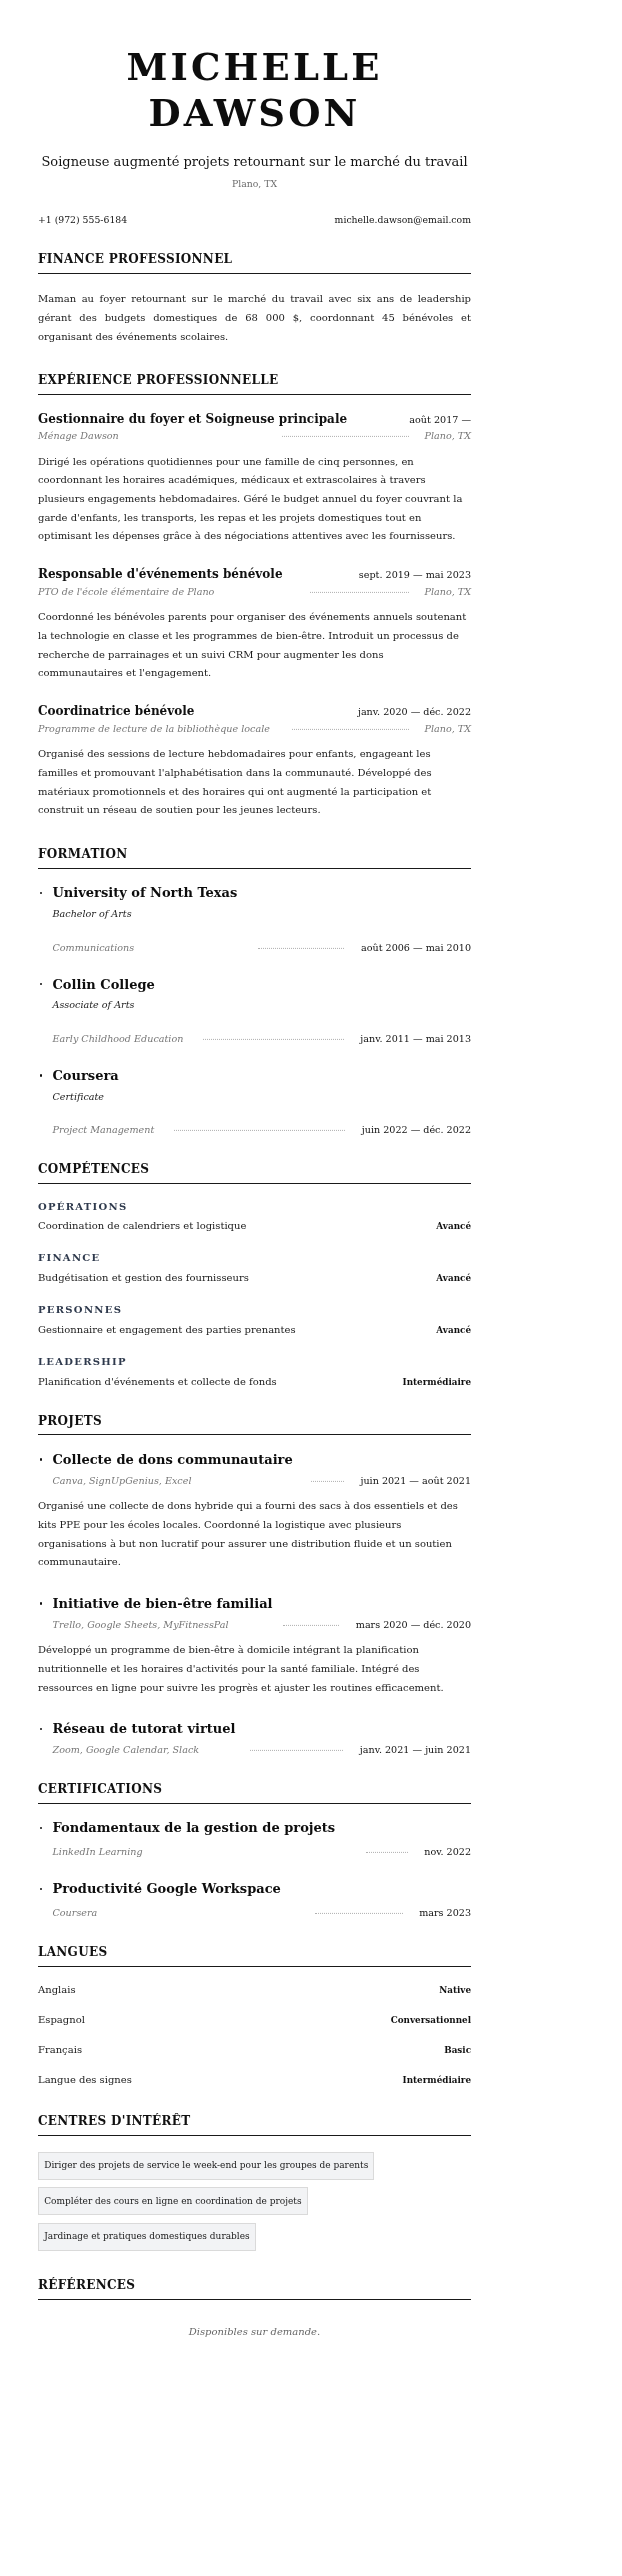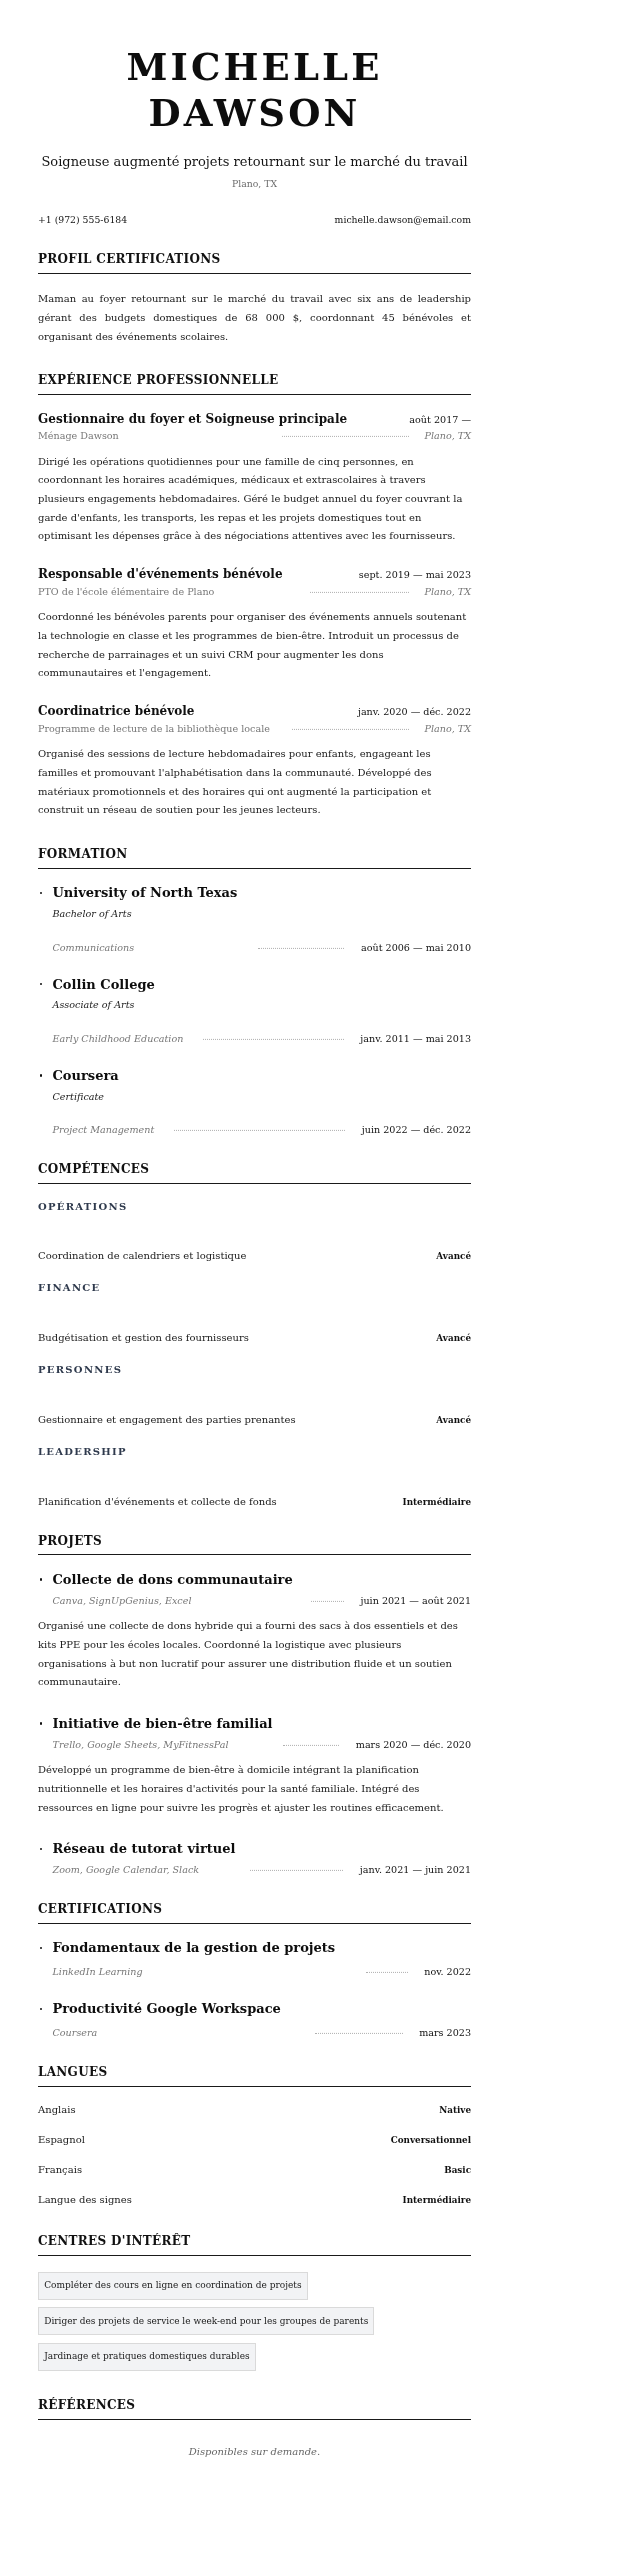--- a/index.html
+++ b/index.html
@@ -39,21 +39,21 @@
   }
 
   
   .job { margin-bottom: 20px; }
   .job:last-child { margin-bottom: 0; }
   .row { display: flex; align-items: baseline; }
   .job-title { font-size: 12px; font-weight: bold; line-height: 16.6px; color: #111; }
   .spacer { flex: 1; }
   .dates { font-size: 9.6px; color: #111; white-space: nowrap; }
   .sub-row { display: flex; align-items: baseline; margin-top: 3.1px; }
-  .org { font-size: 9.6px; color: #777; white-space: nowrap; }
+  .org { font-size: 9.6px; font-style: italic; color: #777; white-space: nowrap; }
   .leader {
     flex: 1; border-bottom: 0.5px dotted #b0b0b0; margin: 0 15.6px; transform: translateY(-2.1px);
     max-width: 127px; margin-left: auto;
   }
   .loc { font-size: 9.6px; font-style: italic; color: #777; white-space: nowrap; }
   .desc {
     font-size: 10px; line-height: 18.7px; color: #1a1a1a; margin-top: 11.4px;
   }
 
   
@@ -70,21 +70,21 @@
   .entry-leader { flex: 1; border-bottom: 0.5px dotted #b0b0b0; margin: 0 16.6px 0 20px; transform: translateY(-2.1px); }
   .entry-dates { font-size: 9.6px; white-space: nowrap; color: #111; }
 
   
   .skill-group { margin-bottom: 20px; }
   .skill-group:last-child { margin-bottom: 0; }
   .skill-cat {
     font-size: 10px; font-weight: bold; letter-spacing: 1.3px; color: #2f3a4d; line-height: 13.5px;
   }
   .skill-row { display: flex; justify-content: space-between; align-items: baseline; margin-top: 7.3px; }
-  .skill-name { font-size: 10px; color: #1a1a1a; margin-top: 30px; }
+  .skill-name { font-size: 10px; color: #1a1a1a; }
   .skill-level { font-size: 8.8px; font-weight: bold; color: #111; }
 
   
   .project { position: relative; padding-left: 0; margin-bottom: 23px; }
   .project:last-child { margin-bottom: 0; }
   .project-head { position: relative; padding-left: 14.5px; }
   .project .bullet { top: 7.3px; }
   .project-title { font-size: 13px; font-weight: bold; line-height: 17.6px; color: #0d0d0d; }
   .project-row { display: flex; align-items: baseline; margin-top: 6.2px; padding-left: 14.5px; }
   .tools { font-size: 9.6px; font-style: italic; color: #777; white-space: nowrap; }
@@ -119,21 +119,21 @@
     <div class="name">MICHELLE DAWSON</div>
     <div class="tagline">Soigneuse augmenté projets retournant sur le marché du travail</div>
     <div class="location">Plano, TX</div>
     <div class="contact">
       <span>+1 (972) 555-6184</span>
       <span>michelle.dawson@email.com</span>
     </div>
   </header>
 
   <section class="section" style="margin-top:25px">
-    <h2 class="section-title">PROFIL CERTIFICATIONS</h2>
+    <h2 class="section-title">FINANCE PROFESSIONNEL</h2>
     <div class="section-body">
       <p class="summary">Maman au foyer retournant sur le marché du travail avec six ans de leadership gérant des budgets domestiques de 68 000 $, coordonnant 45 bénévoles et organisant des événements scolaires.</p>
     </div>
   </section>
 
   <section class="section">
     <h2 class="section-title">EXPÉRIENCE PROFESSIONNELLE</h2>
     <div class="section-body">
       <div class="job">
         <div class="row">
@@ -331,22 +331,22 @@
         <span class="lang-name">Langue des signes</span>
         <span class="lang-level">Intermédiaire</span>
       </div>
     </div>
   </section>
 
   <section class="section">
     <h2 class="section-title">CENTRES D'INTÉRÊT</h2>
     <div class="section-body">
       <div class="chips">
+        <span class="chip">Diriger des projets de service le week-end pour les groupes de parents</span>
         <span class="chip">Compléter des cours en ligne en coordination de projets</span>
-        <span class="chip">Diriger des projets de service le week-end pour les groupes de parents</span>
         <span class="chip">Jardinage et pratiques domestiques durables</span>
       </div>
     </div>
   </section>
 
   <section class="section">
     <h2 class="section-title">RÉFÉRENCES</h2>
     <div class="section-body">
       <p class="refs">Disponibles sur demande.</p>
     </div>

